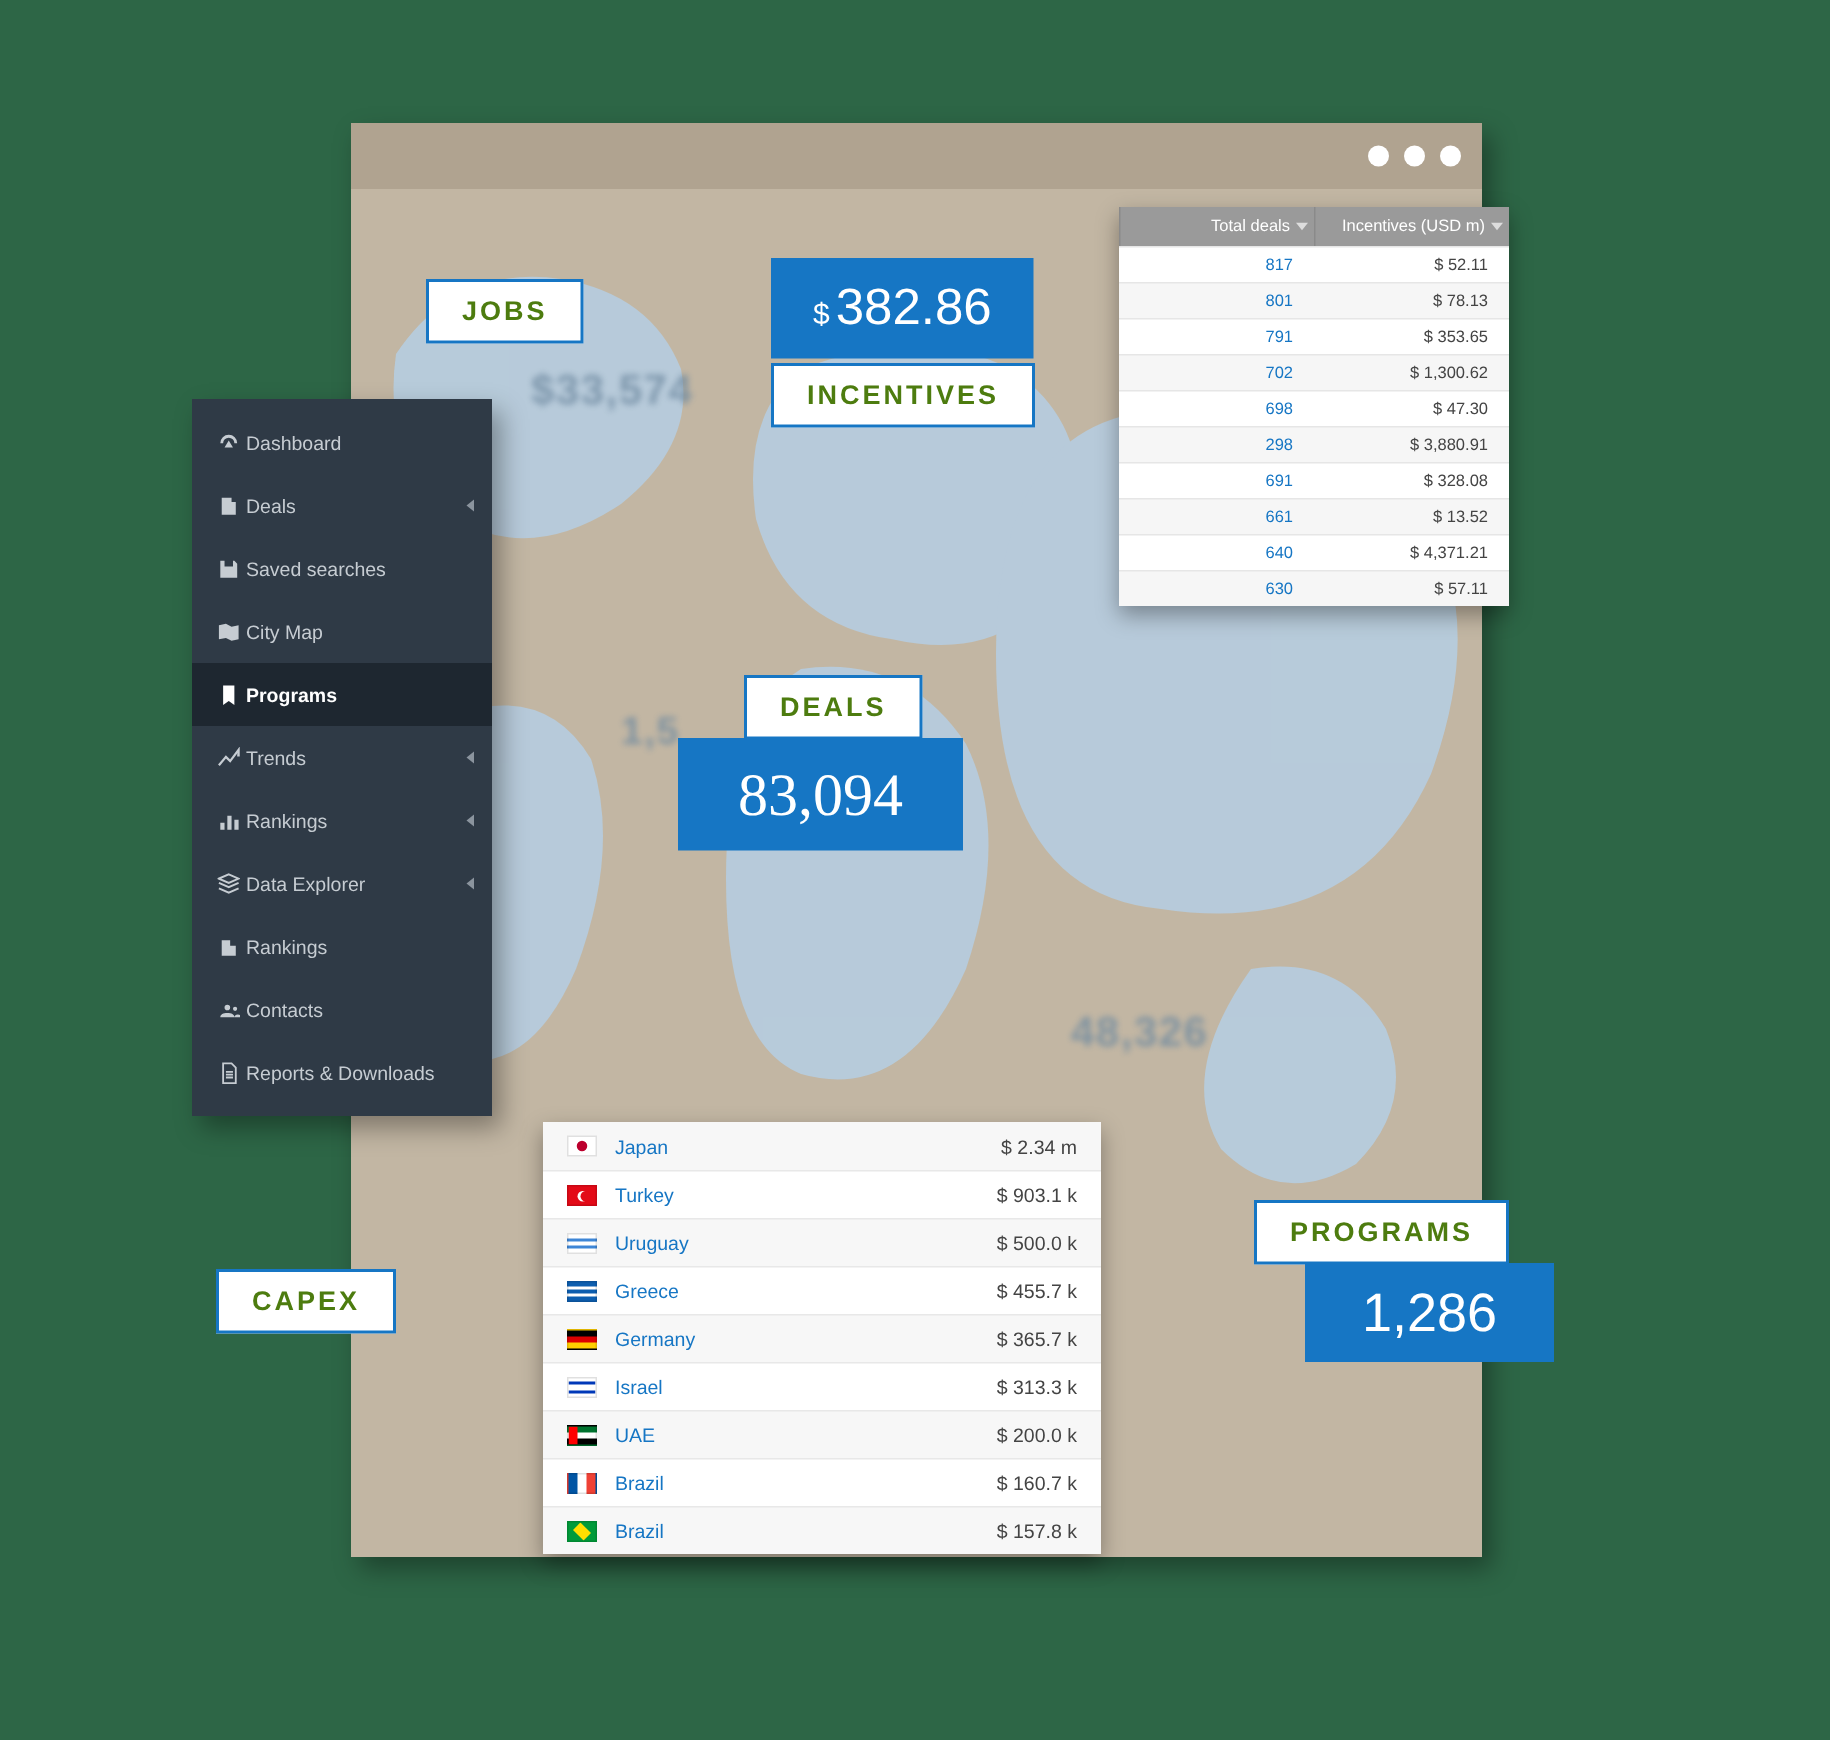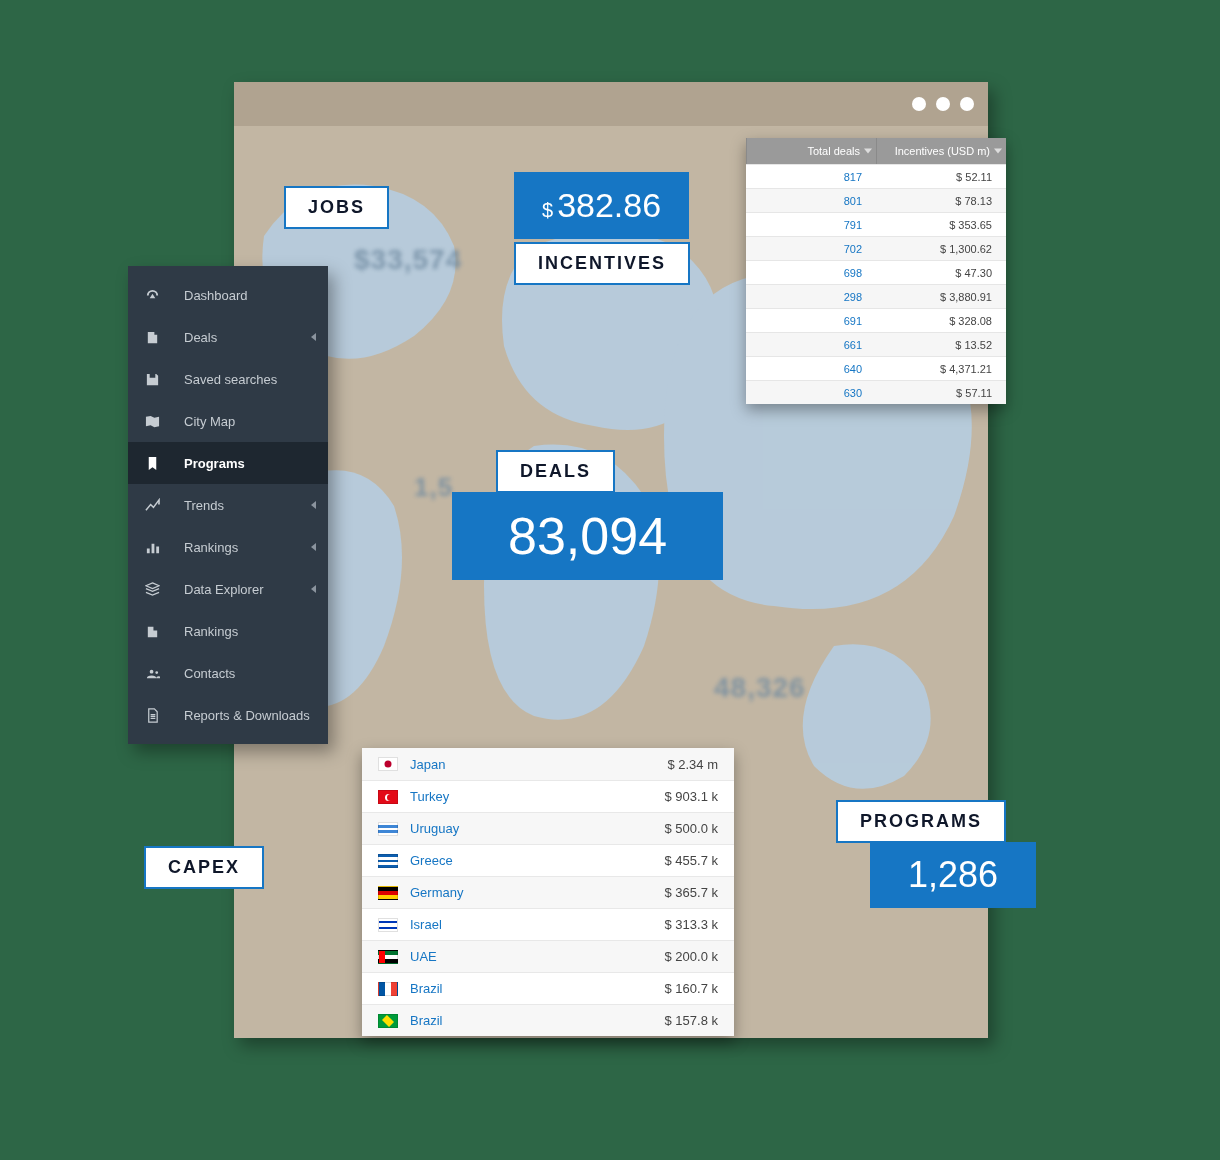--- a/index.html
+++ b/index.html
@@ -41,21 +41,21 @@
     filter: blur(2px); opacity: .8;
   }
   .mapnum.n1 { left: 120px; top: 162px; } 
   .mapnum.n2 { left: 180px; top: 390px; font-size: 26px; }
   .mapnum.n3 { left: 480px; top: 590px; }
 
   
   .label {
     position: absolute;
     background: #fff;
-    color: #0f172a;
+    color: #4d7c0f;
     border: 2px solid #1676c4;
     font-weight: 800;
     letter-spacing: 2px;
     padding: 9px 22px;
     font-size: 18px;
   }
   .bigblue {
     position: absolute;
     background: #1676c4;
     color: #fff;
@@ -63,21 +63,21 @@
     padding: 10px 32px;
     font-size: 32px;
     display:flex; align-items:baseline;
   }
   .bigblue .cur { font-size: 20px; margin-right:4px; }
 
   .jobs-label    { left: 284px; top: 186px; }
   .incentive-big { left: 514px; top: 172px; font-size:34px; padding:14px 28px;}
   .incentive-lbl { left: 514px; top: 242px; }
   .deals-lbl     { left: 496px; top: 450px; }
-  .deals-big     { left: 452px; top: 492px; font-size:52px; padding:14px 56px; }
+  .deals-big     { left: 452px; top: 492px; font-size:40px; padding:14px 40px;font-family:Liberation Serif, serif; }
   .capex-lbl     { left: 144px; top: 846px; }
   .programs-lbl  { left: 836px; top: 800px; }
   .programs-big  { left: 870px; top: 842px; font-size:36px; padding:12px 38px; }
 
   
   .popup {
     position: absolute;
     left: 746px; top: 138px;
     width: 260px;
     background: #ffffff;
@@ -113,21 +113,21 @@
     background:#2f3a46;
     box-shadow: 6px 8px 16px rgba(0,0,0,.35);
     padding:8px 0;
   }
   .nav-item {
     display:flex; align-items:center;
     height:42px;
     color:#c6ccd2;
     font-size:13px;
     padding:0 16px;
-    gap:24px;
+    gap:4px;
     cursor:pointer;
     position:relative;
   }
   .nav-item.active { background:#1e2730; color:#fff; font-weight:700; }
   .nav-item .ic { width:16px; height:16px; display:flex;align-items:center;justify-content:center; }
   .nav-item .ic svg { width:15px; height:15px; fill:currentColor; }
   .nav-item .chev {
     position:absolute; right:12px; top:50%; transform:translateY(-50%);
     width:0;height:0;border-top:4px solid transparent;border-bottom:4px solid transparent;border-right:5px solid #8b949e;
   }

